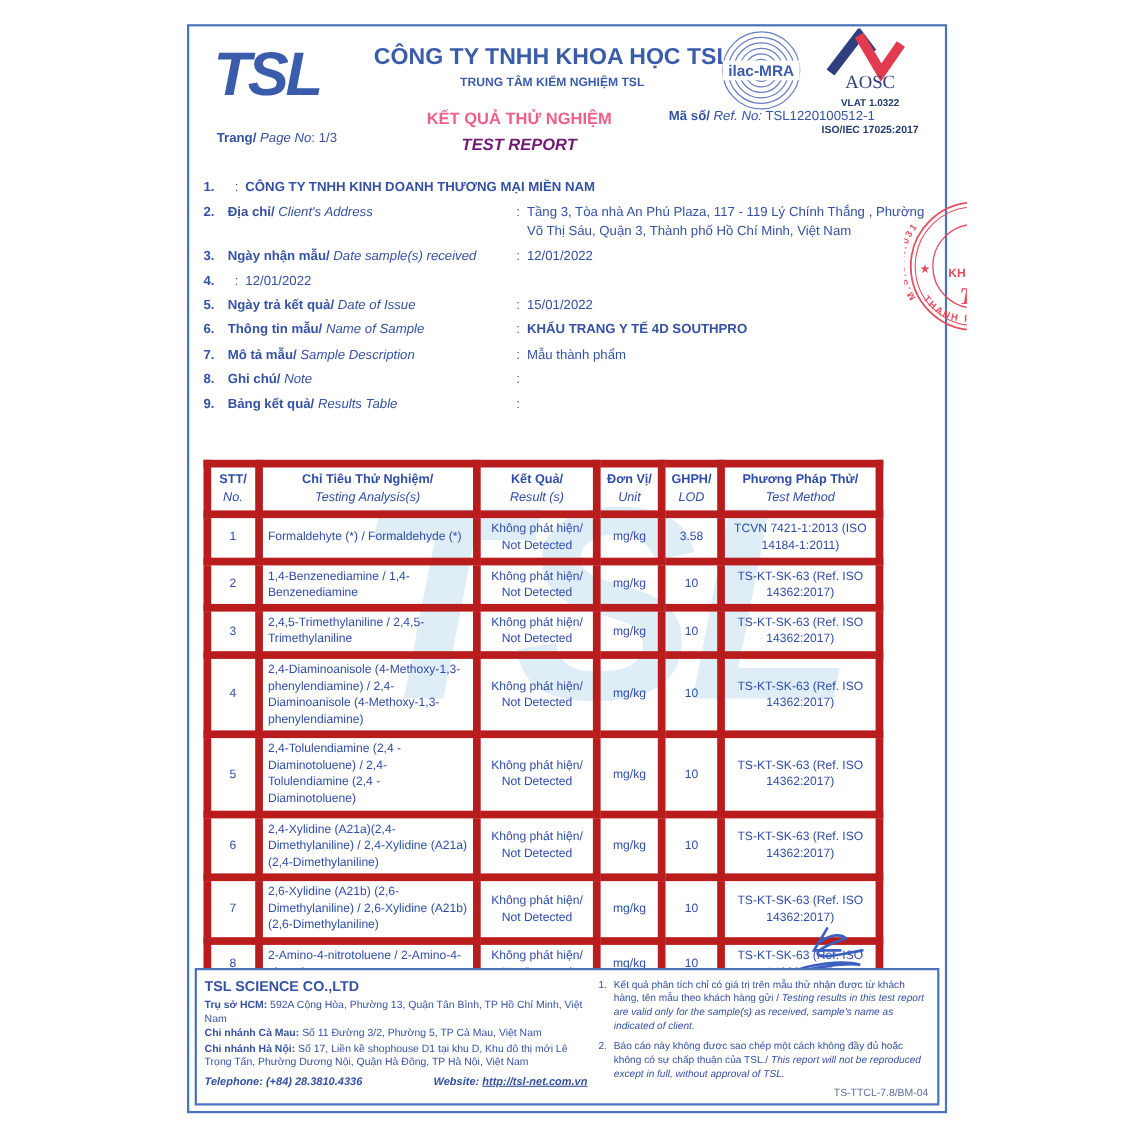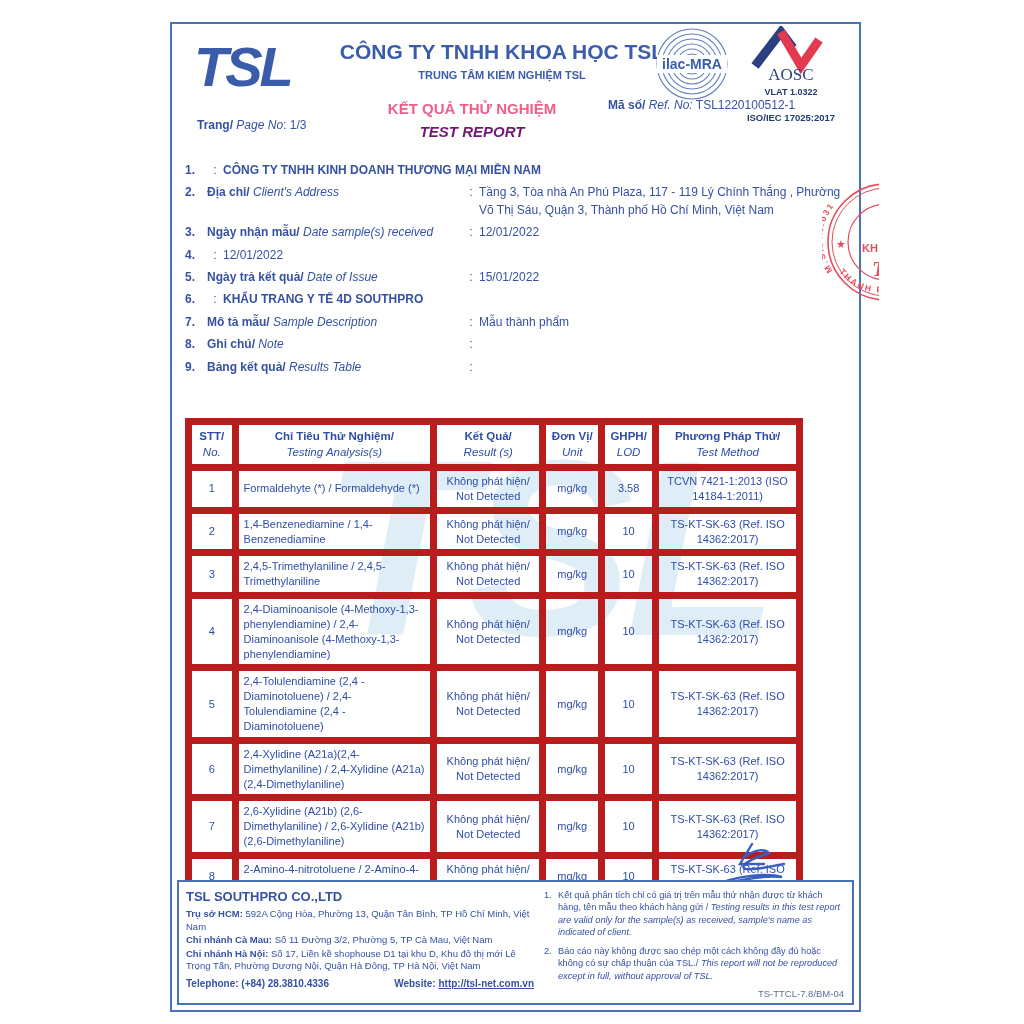--- a/index.html
+++ b/index.html
@@ -50,21 +50,21 @@
   .col-unit{width:58px;} .col-lod{width:52px;} .col-method{width:142px;}
   
   .sig{position:absolute;left:518px;top:812px;width:130px;height:70px;}
   
   .footer{position:absolute;left:5px;right:5px;bottom:5px;border:2px solid #4a72b8;
     display:flex;color:#3551a3;background:#fff;}
   .f-left{width:348px;flex:none;padding:7px 6px 6px 7px;}
   .f-company{font-size:13px;font-weight:bold;margin-bottom:4px;}
   .f-line{font-size:9.5px;line-height:1.32;margin-bottom:1px;}
   .f-contact{display:flex;justify-content:space-between;font-size:10px;
-    font-weight:bold;margin-top:5px;}
+    font-weight:bold;margin-top:5px;font-style:italic;}
   .f-web u{text-decoration:underline;}
   .f-right{flex:1;padding:7px 8px 4px 4px;position:relative;}
   .f-note{display:flex;font-size:9.2px;line-height:1.35;margin-bottom:6px;}
   .f-note-no{width:14px;flex:none;}
   .f-note-body{flex:1;}
   .f-code{text-align:right;font-size:9.5px;color:#5d6f96;margin-top:0;}
   
   .stamp-clip{position:absolute;left:822px;top:176px;width:57px;height:132px;
     overflow:hidden;pointer-events:none;}
 </style>
@@ -141,20 +141,21 @@
         <span class="i-value">12/01/2022</span>
       </div>
       <div class="info-row">
         <span class="i-no">5.</span>
         <span class="i-label"><span class="bold">Ngày trả kết quả/</span> <span class="ital">Date of Issue</span></span>
         <span class="i-colon">:</span>
         <span class="i-value">15/01/2022</span>
       </div>
       <div class="info-row">
         <span class="i-no">6.</span>
+        <span class="i-label"><span class="bold">Thông tin mẫu/</span> <span class="ital">Name of Sample</span></span>
         <span class="i-colon">:</span>
         <span class="i-value v-strong">KHẨU TRANG Y TẾ 4D SOUTHPRO</span>
       </div>
       <div class="info-row">
         <span class="i-no">7.</span>
         <span class="i-label"><span class="bold">Mô tả mẫu/</span> <span class="ital">Sample Description</span></span>
         <span class="i-colon">:</span>
         <span class="i-value">Mẫu thành phẩm</span>
       </div>
       <div class="info-row">
@@ -279,21 +280,21 @@
     <svg class="sig" viewBox="0 0 130 70">
       <g fill="none" stroke="#3a5fc0" stroke-width="2.4" stroke-linecap="round">
         <path d="M62,8 L50,28 L74,28"></path>
         <path d="M56,20 c10,-7 19,-7 23,-3 c-14,5 -29,11 -25,15 c4,4 28,-2 40,-4"></path>
         <path d="M24,50 c22,-11 54,-13 68,-9 c-17,-2 -43,3 -56,7"></path>
       </g>
     </svg>
 
     <div class="footer">
       <div class="f-left">
-        <div class="f-company">TSL SOUTHPRO CO.,LTD</div>
+        <div class="f-company">TSL SCIENCE CO.,LTD</div>
         <div class="f-line"><span class="bold">Trụ sở HCM:</span><span> 592A Cộng Hòa, Phường 13, Quận Tân Bình, TP Hồ Chí Minh, Việt Nam</span></div>
         <div class="f-line"><span class="bold">Chi nhánh Cà Mau:</span><span> Số 11 Đường 3/2, Phường 5, TP Cà Mau, Việt Nam</span></div>
         <div class="f-line"><span class="bold">Chi nhánh Hà Nội:</span><span> Số 17, Liền kề shophouse D1 tại khu D, Khu đô thị mới Lê Trọng Tấn, Phường Dương Nội, Quận Hà Đông, TP Hà Nội, Việt Nam</span></div>
         <div class="f-contact">
           <span><span>Telephone:</span><span> (+84) 28.3810.4336</span></span>
           <span class="f-web"><span>Website:</span> <u>http://tsl-net.com.vn</u></span>
         </div>
       </div>
       <div class="f-right">
         <div class="f-note">

